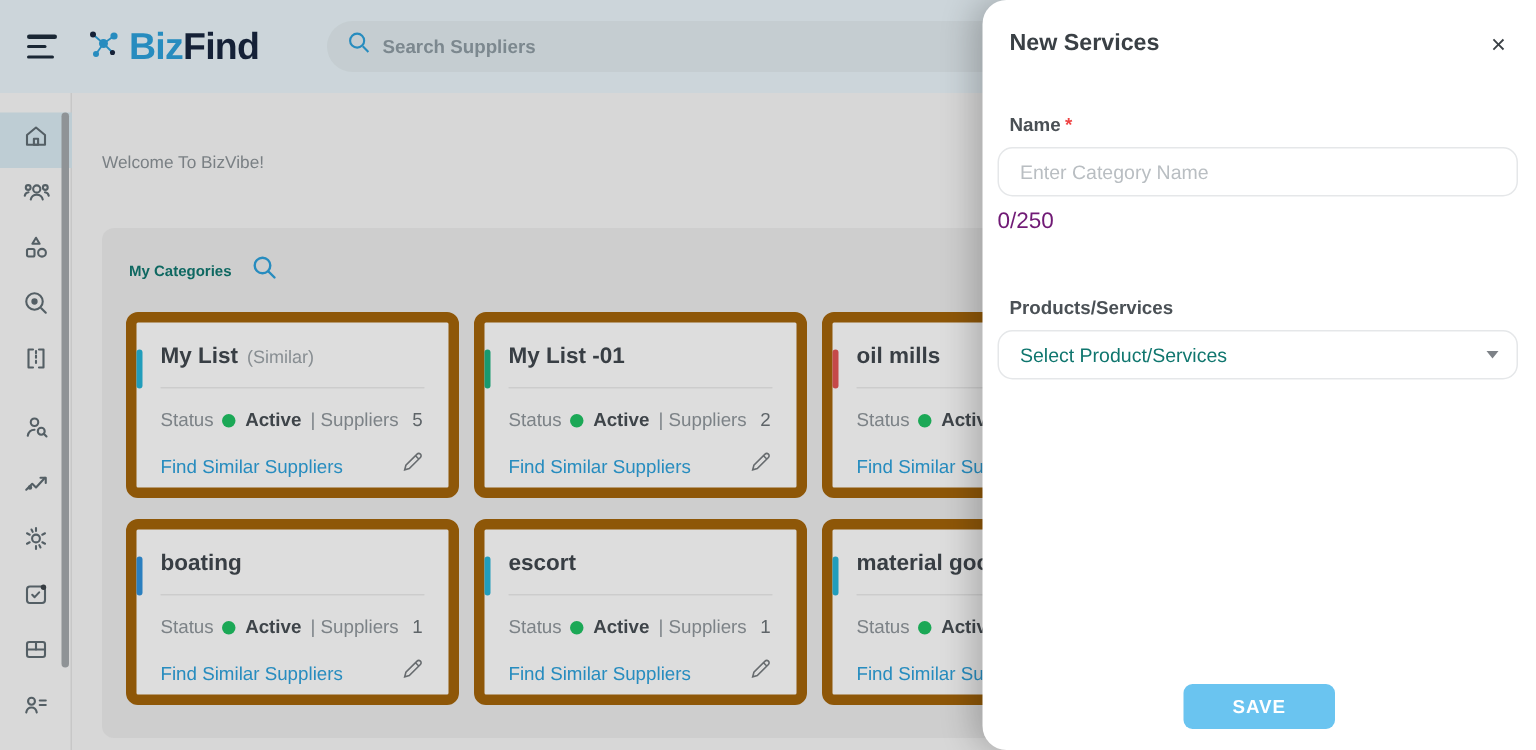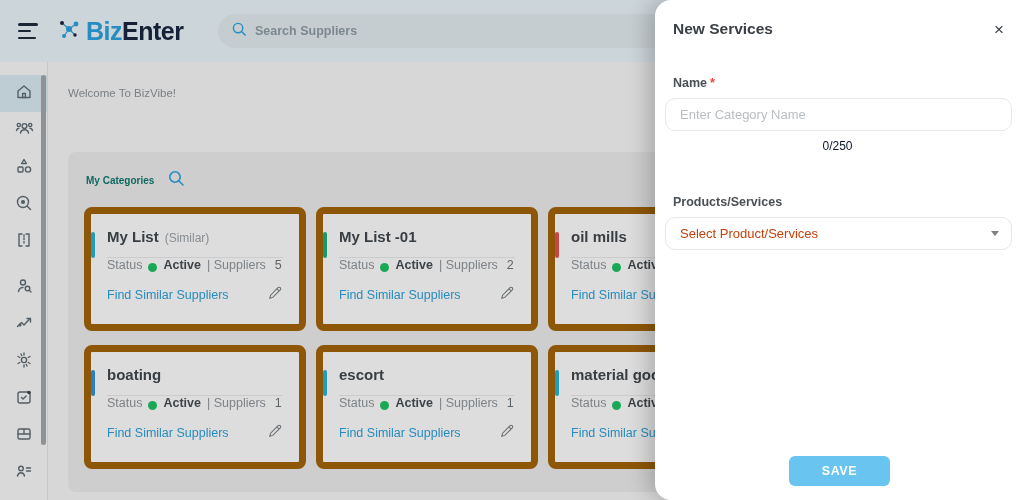--- a/index.html
+++ b/index.html
@@ -26,56 +26,56 @@
   .side-item { width:48px; height:37px; display:flex; align-items:center; justify-content:center; cursor:pointer; }
   .side-item.active { background:#d8eaf2; }
   .side-item svg { stroke:#5f6b72; fill:none; stroke-width:1.4; stroke-linecap:round; stroke-linejoin:round; }
   .side-gap { height:9px; }
   .side-scrollbar { position:absolute; right:1px; top:13px; width:5px; height:370px; background:#a2a7aa; border-radius:3px; }
 
   
   .main { position:absolute; left:48px; top:62px; width:976px; height:438px; background:#f5f5f5; z-index:5; }
   .greeting { position:absolute; left:20px; top:20px; }
   .hello { font-size:23px; font-weight:600; color:#3f464c; }
-  .welcome { font-size:11.5px; color:#8a9196; margin-top:5px; }
+  .welcome { font-size:11.5px; color:#8a9196; margin-top:21px; }
 
   .panel { position:absolute; left:20px; top:90px; width:944px; height:340px; background:#ebebeb; border-radius:8px; }
   .panel-header { display:flex; align-items:center; padding:18px 18px 14px 18px; }
   .panel-title { font-size:10px; font-weight:600; color:#0f766e; margin-right:14px; }
   .cards { display:flex; flex-wrap:wrap; padding:2px 16px; column-gap:10px; row-gap:14px; }
   .card { position:relative; width:222px; height:124px; background:#fcfcfc; border:7px solid #a16207; border-radius:8px; padding:14px 16px 12px 16px; }
   .accent { position:absolute; left:0; top:18px; width:4px; height:26px; border-radius:2px; }
   .card-title-row { display:flex; align-items:baseline; gap:6px; padding-bottom:12px; border-bottom:1px solid #e9e9e9; }
   .card-title { font-size:15px; font-weight:600; color:#3f464c; white-space:nowrap; }
   .card-suffix { font-size:12px; color:#9aa1a6; }
-  .status-row { display:flex; align-items:flex-end; gap:6px; font-size:12.5px; color:#8d9499; white-space:nowrap; }
+  .status-row { display:flex; align-items:center; gap:6px; margin-top:14px; font-size:12.5px; color:#8d9499; white-space:nowrap; }
   .dot { width:9px; height:9px; border-radius:50%; display:inline-block; }
   .status-val { color:#454c52; font-weight:600; }
   .sup-count { color:#6a7176; margin-left:3px; }
   .link-row { display:flex; align-items:center; justify-content:space-between; margin-top:13px; }
   .find-link { font-size:12.5px; font-weight:400; color:#2b9fd9; cursor:pointer; }
   .edit-icon svg { stroke:#74797d; fill:none; stroke-width:1.3; }
 
   
   .dim { position:absolute; left:0; top:0; width:1024px; height:500px; background:rgba(15,15,15,0.13); z-index:40; }
 
   
   .modal { position:absolute; left:655px; top:0; width:369px; height:500px; background:#ffffff; z-index:50; border-top-left-radius:16px; border-bottom-left-radius:16px; box-shadow:-6px 0 22px rgba(0,0,0,0.22); padding:0 12px 0 10px; }
   .modal-header { display:flex; align-items:center; justify-content:space-between; padding:20px 8px 0 8px; }
   .modal-title { font-size:15.5px; font-weight:600; color:#3a4045; }
   .modal-close { font-size:17px; color:#3a4045; cursor:pointer; line-height:1; }
   .field-label { font-size:12.5px; color:#4a5055; font-weight:600; margin:0 0 8px 8px; }
   .req { color:#ef4444; margin-left:3px; }
   .name-block { margin-top:38px; }
   .text-input { width:100%; height:33px; border:1px solid #e5e7e9; border-radius:10px; padding:0 14px; font-size:13px; color:#4a5055; outline:none; font-family:"Liberation Sans", sans-serif; background:#fff; }
   .text-input::placeholder { color:#b9bec2; }
-  .counter { text-align:center; font-size:12px; color:#0f172a; margin-top:8px; padding-right:2px; }
+  .counter { text-align:left; font-size:15px; color:#701a75; margin-top:8px; padding-right:2px; }
   .products-block { margin-top:42px; }
   .select-box { position:relative; width:100%; height:33px; border:1px solid #e5e7e9; border-radius:10px; display:flex; align-items:center; padding:0 14px; cursor:pointer; }
-  .select-placeholder { font-size:13px; color:#c2410c; }
+  .select-placeholder { font-size:13px; color:#0f766e; }
   .caret { position:absolute; right:12px; top:13px; width:0; height:0; border-left:4.5px solid transparent; border-right:4.5px solid transparent; border-top:5.5px solid #7d8287; }
   .save-row { position:absolute; left:0; bottom:14px; width:100%; display:flex; justify-content:center; }
   .save-btn { width:101px; height:30px; background:#6ac4f0; border:none; border-radius:6px; color:#ffffff; font-size:12.5px; font-weight:bold; letter-spacing:0.6px; cursor:pointer; font-family:"Liberation Sans", sans-serif; }
 </style>
 </head>
 <body>
 
 <div class="stage">
 
   <div class="navbar">
@@ -93,21 +93,21 @@
             <line x1="13" y1="13" x2="8" y2="20"></line>
               <line x1="13" y1="13" x2="19" y2="19"></line>
           </g>
           <circle cx="13" cy="13" r="3" fill="#2b9fd9"></circle>
           <circle cx="6" cy="7" r="2" fill="#16243d"></circle>
           <circle cx="20" cy="8" r="2.4" fill="#2b9fd9"></circle>
           <circle cx="8" cy="20" r="2" fill="#2b9fd9"></circle>
           <circle cx="19" cy="19" r="1.7" fill="#16243d"></circle>
         </svg>
       </span>
-      <span class="logo-text"><span class="logo-biz">Biz</span><span class="logo-vibe">Enter</span></span>
+      <span class="logo-text"><span class="logo-biz">Biz</span><span class="logo-vibe">Find</span></span>
     </div>
     <div class="nav-search">
       <span>
         <svg width="15" height="15" viewBox="0 0 16 16">
             <circle cx="6.5" cy="6.5" r="5" stroke="#2b9fd9" stroke-width="1.5" fill="none"></circle>
             <line x1="10.5" y1="10.5" x2="14.5" y2="14.5" stroke="#2b9fd9" stroke-width="1.5"></line>
           </svg>
       </span>
       <input type="text" placeholder="Search Suppliers" style="">
     </div>

